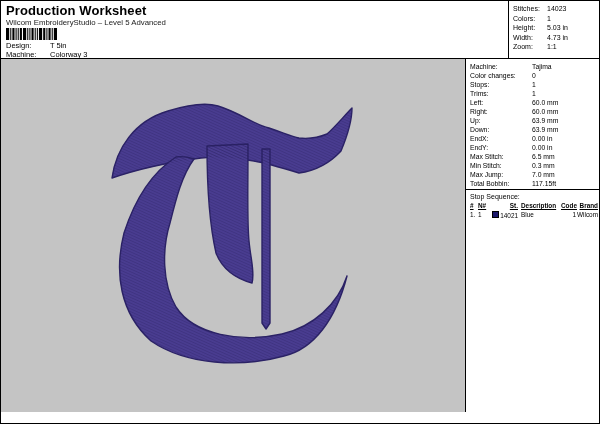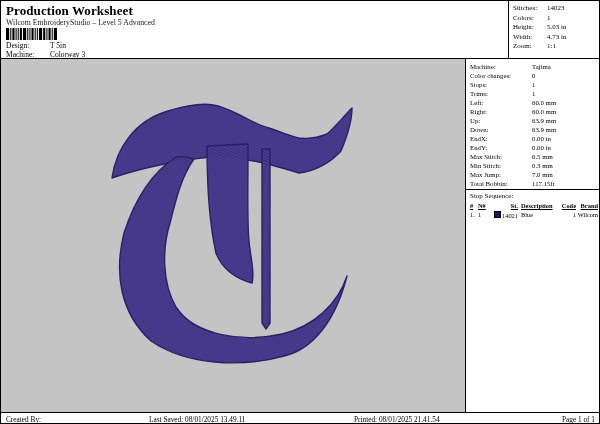--- a/index.html
+++ b/index.html
@@ -1,19 +1,19 @@
 <!DOCTYPE html>
 <html><head>
 <meta charset="utf-8">
 <style>
   html,body{margin:0;padding:0;background:#888;}
   .page{
     position:relative;width:600px;height:424px;box-sizing:border-box;
     background:#fff;border:1px solid #000;overflow:hidden;
-    font-family:Liberation Serif, serif;color:#000;
+    font-family:Liberation Sans, sans-serif;color:#000;
     -webkit-font-smoothing:antialiased;
   }
   
   .topbar{position:absolute;left:0;top:0;width:507px;height:58px;box-sizing:border-box;
           border-bottom:1px solid #000;background:#fff;}
   .title{position:absolute;left:5px;top:2px;font-size:13px;font-weight:bold;letter-spacing:.1px;}
   .subtitle{position:absolute;left:5px;top:17px;font-size:7.8px;color:#1a1a1a;}
   .barcode{position:absolute;left:5px;top:27px;width:51px;height:12px;}
   .meta-row{position:absolute;left:5px;font-size:7.5px;display:flex;}
   .meta-row .lab{width:44px;}
@@ -242,20 +242,14 @@
           <span class="c2">1</span>
           <span class="c3"><span class="swatch"></span><span>14021</span></span>
           <span class="c4">Blue</span>
           <span class="c5">1</span>
           <span class="c6">Wilcom</span>
         </div>
       </div>
     </div>
   </div>
 
-  <div class="footer">
-    <span class="f-created">Created By:</span>
-    <span class="f-saved">Last Saved: 08/01/2025 13.49.11</span>
-    <span class="f-printed">Printed: 08/01/2025 21.41.54</span>
-    <span class="f-page">Page 1 of 1</span>
-  </div>
 
 </div>
 
 </body></html>

